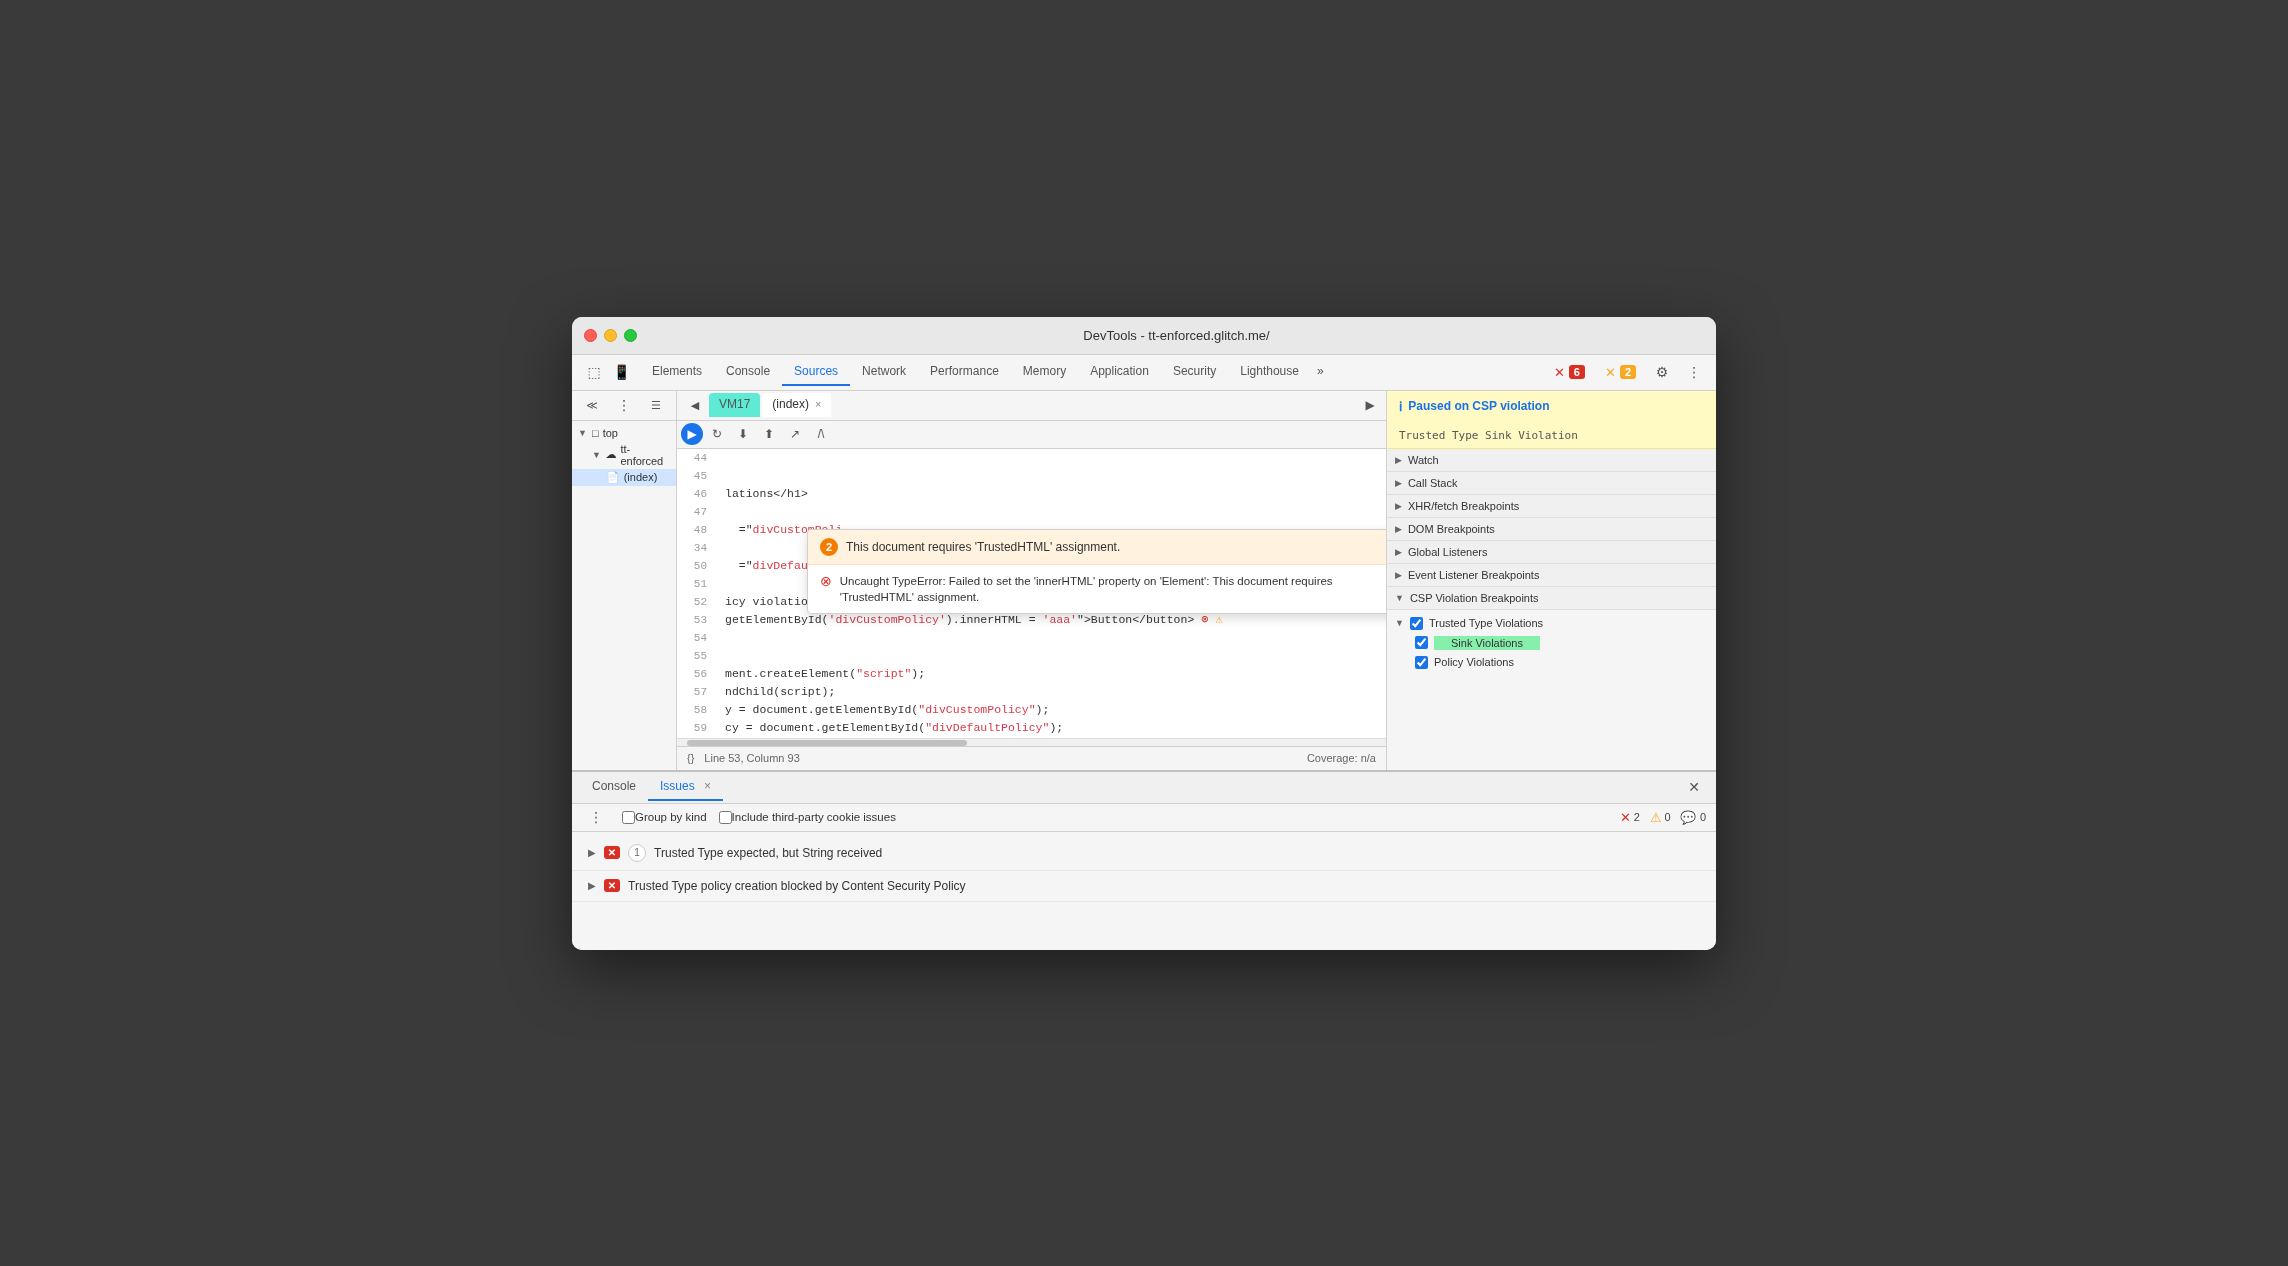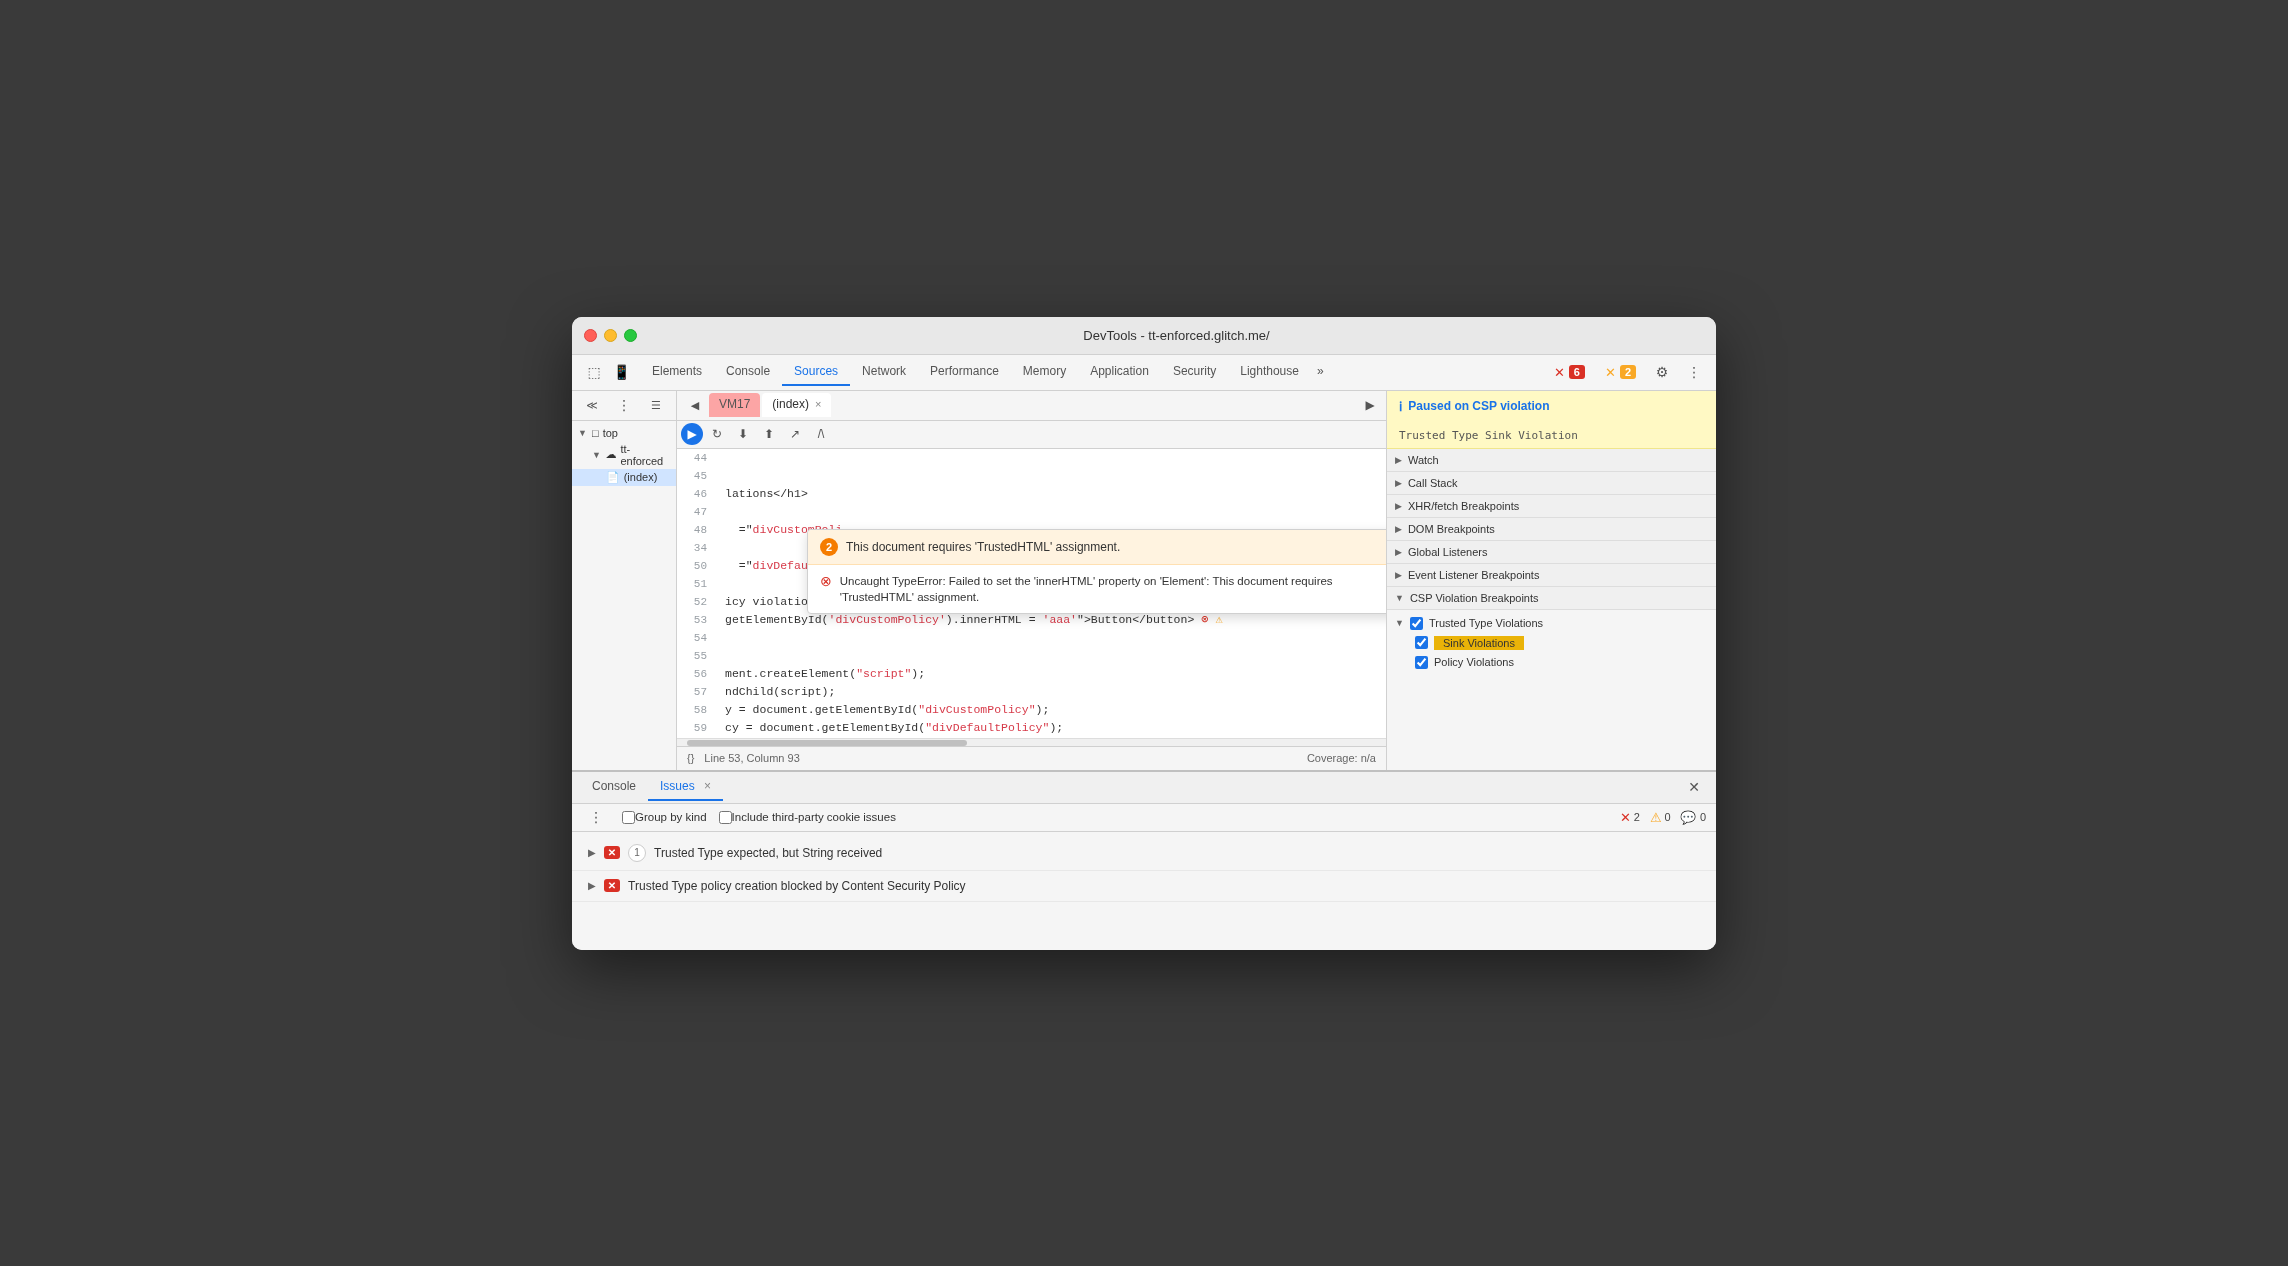--- a/index.html
+++ b/index.html
@@ -186,21 +186,21 @@
     }
     .editor-tab {
       display: flex;
       align-items: center;
       gap: 6px;
       padding: 4px 10px;
       font-size: 12px;
       color: #555;
       cursor: pointer;
       border-bottom: 2px solid transparent;
-      background: #fca5a5;
+      background: #5eead4;
       border-radius: 4px 4px 0 0;
       margin-right: 2px;
     }
     .editor-tab.active {
       background: #fff;
       color: #333;
     }
     .editor-tab-close {
       font-size: 11px;
       color: #888;
@@ -401,22 +401,22 @@
       padding: 3px 0;
       font-size: 11px;
     }
     .bp-checkbox {
       width: 13px;
       height: 13px;
       accent-color: #1a73e8;
     }
     .bp-label { color: #333; }
     .bp-label.highlighted {
-      background: #eab308;
-      padding: 1px 9px;
+      background: #86efac;
+      padding: 1px 17px;
     }
     
     .bottom-panel {
       height: 180px;
       background: #f5f5f5;
       border-top: 2px solid #c0c0c0;
       display: flex;
       flex-direction: column;
       flex-shrink: 0;
     }

